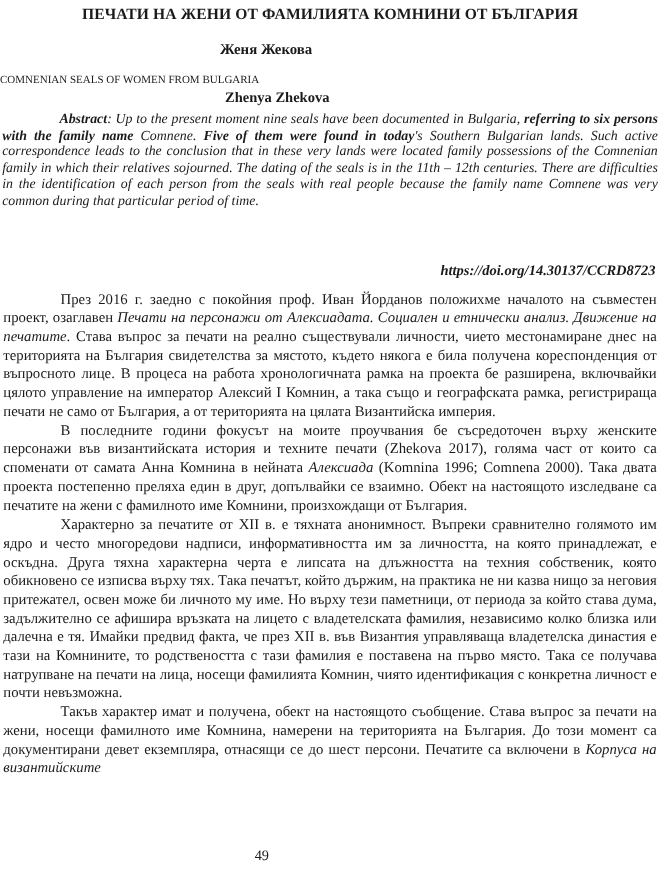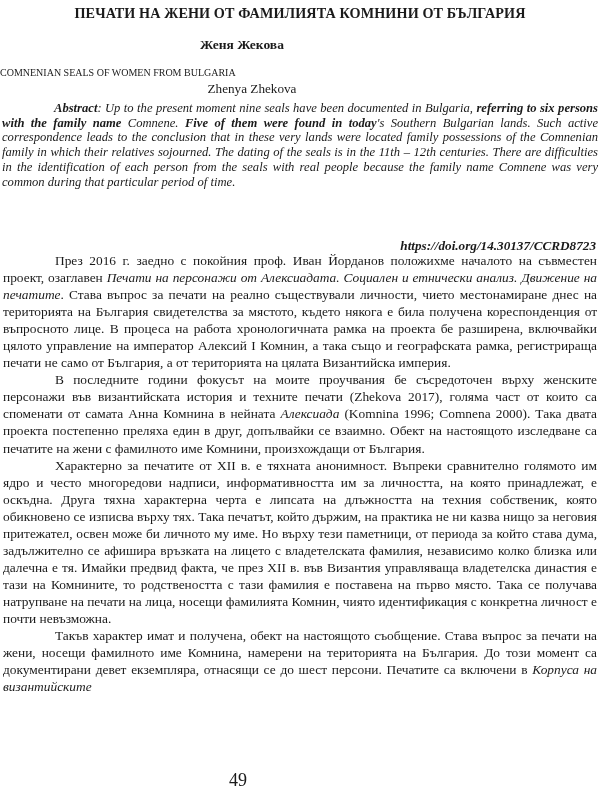--- a/index.html
+++ b/index.html
@@ -17,46 +17,47 @@
       position: absolute; top: 37px; left: 0; width: 484px; text-align: center;
       font-weight: bold; font-size: 13.5px;
     }
     .title-en {
       position: absolute; top: 67px; left: 0; width: 516px; text-align: left;
       font-size: 10px;
     }
     .author-en {
       position: absolute; top: 81px; left: 0; width: 504px; text-align: center;
       font-size: 13.2px;
+      font-weight: bold;
     }
     .abstract {
       position: absolute; top: 101px; left: 2px; width: 596px;
       font-style: italic; font-size: 12.6px; line-height: 14.7px;
       text-align: justify;
     }
     .abstract .lead { font-weight: bold; padding-left: 52px; }
     .abstract .b { font-weight: bold; }
     .keywords {
       position: absolute; top: 220px; left: 56px;
       font-style: italic; font-size: 12.6px;
     }
     .keywords .lead { font-weight: bold; }
     .doi {
       position: absolute; top: 238px; right: 4px;
       font-style: italic; font-weight: bold; font-size: 13.2px;
     }
     .body {
-      position: absolute; top: 252px; left: 3px; width: 594px;
+      position: absolute; top: 263px; left: 3px; width: 594px;
       font-size: 13.4px; line-height: 17.05px; text-align: justify;
     }
     .body p { margin: 0; text-indent: 52px; }
     .body em { font-style: italic; }
     .page-number {
       position: absolute; top: 770px; left: 0; width: 476px; text-align: center;
-      font-size: 18px;
+      font-size: 13px;
     }
   </style>
 </head>
 <body>
 
 <div class="page">
 
   <div class="title">ПЕЧАТИ НА ЖЕНИ ОТ ФАМИЛИЯТА КОМНИНИ ОТ БЪЛГАРИЯ</div>
   <div class="author-bg">Женя Жекова</div>
   <div class="title-en">COMNENIAN SEALS OF WOMEN FROM BULGARIA</div>

